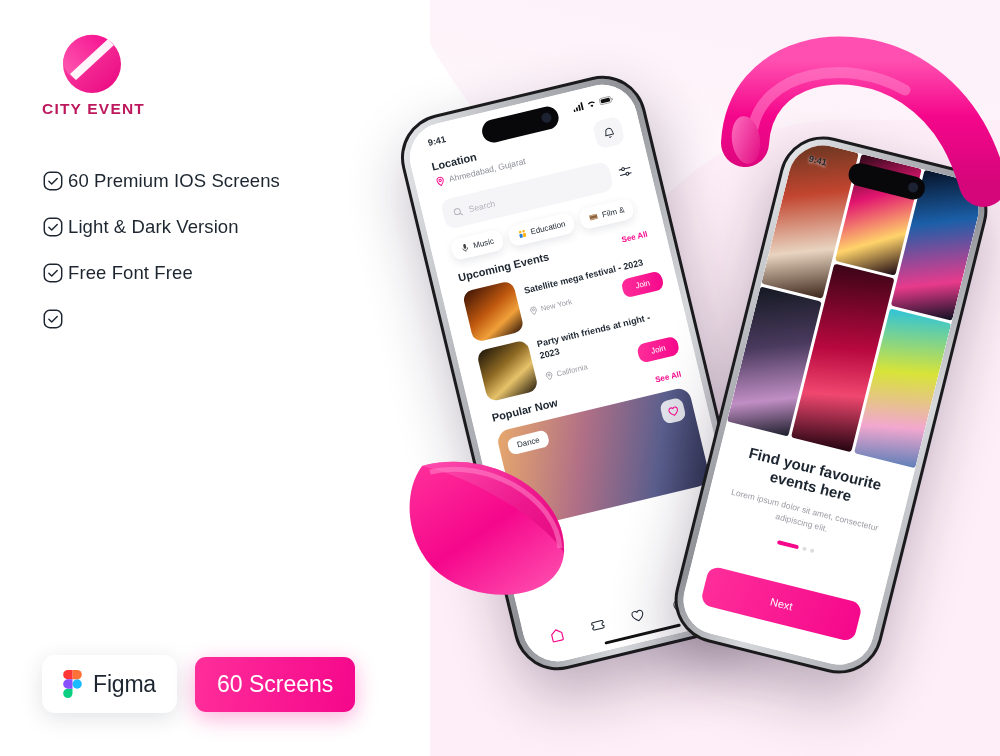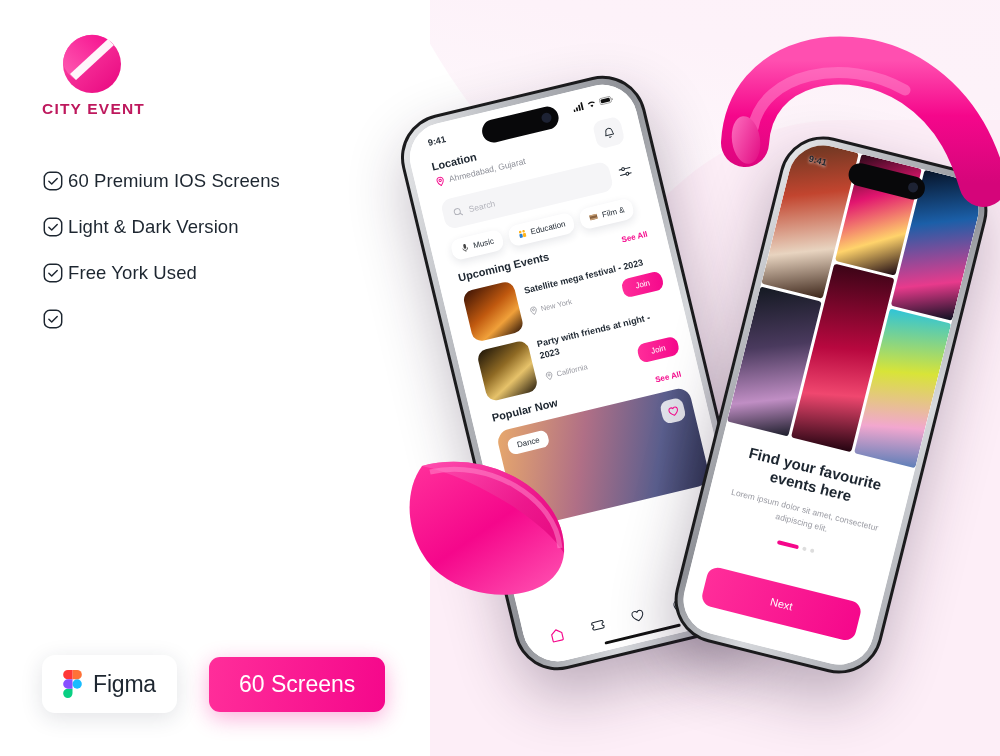--- a/index.html
+++ b/index.html
@@ -54,21 +54,21 @@
 
   .footer-row { position:absolute; left:42px; top:655px; display:flex; align-items:center; z-index:40; }
   .figma-chip {
     width:135px; height:58px; background:#fff; border-radius:13px;
     box-shadow:0 5px 22px rgba(30,40,60,.13);
     display:flex; align-items:center; justify-content:center; gap:11px;
   }
   .figma-logo { width:19px; height:28px; position:relative; }
   .figma-text { font-size:23px; color:#1d2630; letter-spacing:-0.2px; }
   .screens-btn {
-    margin-left:32px; height:55px; padding:0 30px; border-radius:11px;
+    margin-left:18px; height:55px; padding:0 22px; border-radius:11px;
     background:linear-gradient(100deg,#ff2e9a 0%,#f5078b 100%);
     color:#fff; font-size:23px; display:flex; align-items:center;
     box-shadow:0 6px 22px rgba(245,7,139,.32); border:none; cursor:pointer;
     font-family:"Liberation Sans", sans-serif;
   }
 
   
   .phone {
     position:absolute; border-radius:44px; background:#1b1b1d;
     box-shadow:0 26px 60px rgba(40,20,50,.30);
@@ -210,21 +210,21 @@
 
 
 
       <div class="feature-row">
         <span class="check-box">
           <svg viewBox="0 0 24 24" width="22" height="22" fill="none" stroke="#1d2630" stroke-width="1.6">
             <rect x="2.5" y="2.5" width="19" height="19" rx="6"></rect>
             <path d="M7.5 12.2 L10.6 15.2 L16.6 9.2" stroke-linecap="round" stroke-linejoin="round"></path>
           </svg>
         </span>
-        <span class="feature-label">Free York Used</span>
+        <span class="feature-label">Free Font Free</span>
       </div>
 
       <div class="feature-row">
         <span class="check-box">
           <svg viewBox="0 0 24 24" width="22" height="22" fill="none" stroke="#1d2630" stroke-width="1.6">
             <rect x="2.5" y="2.5" width="19" height="19" rx="6"></rect>
             <path d="M7.5 12.2 L10.6 15.2 L16.6 9.2" stroke-linecap="round" stroke-linejoin="round"></path>
           </svg>
         </span>
       </div>

